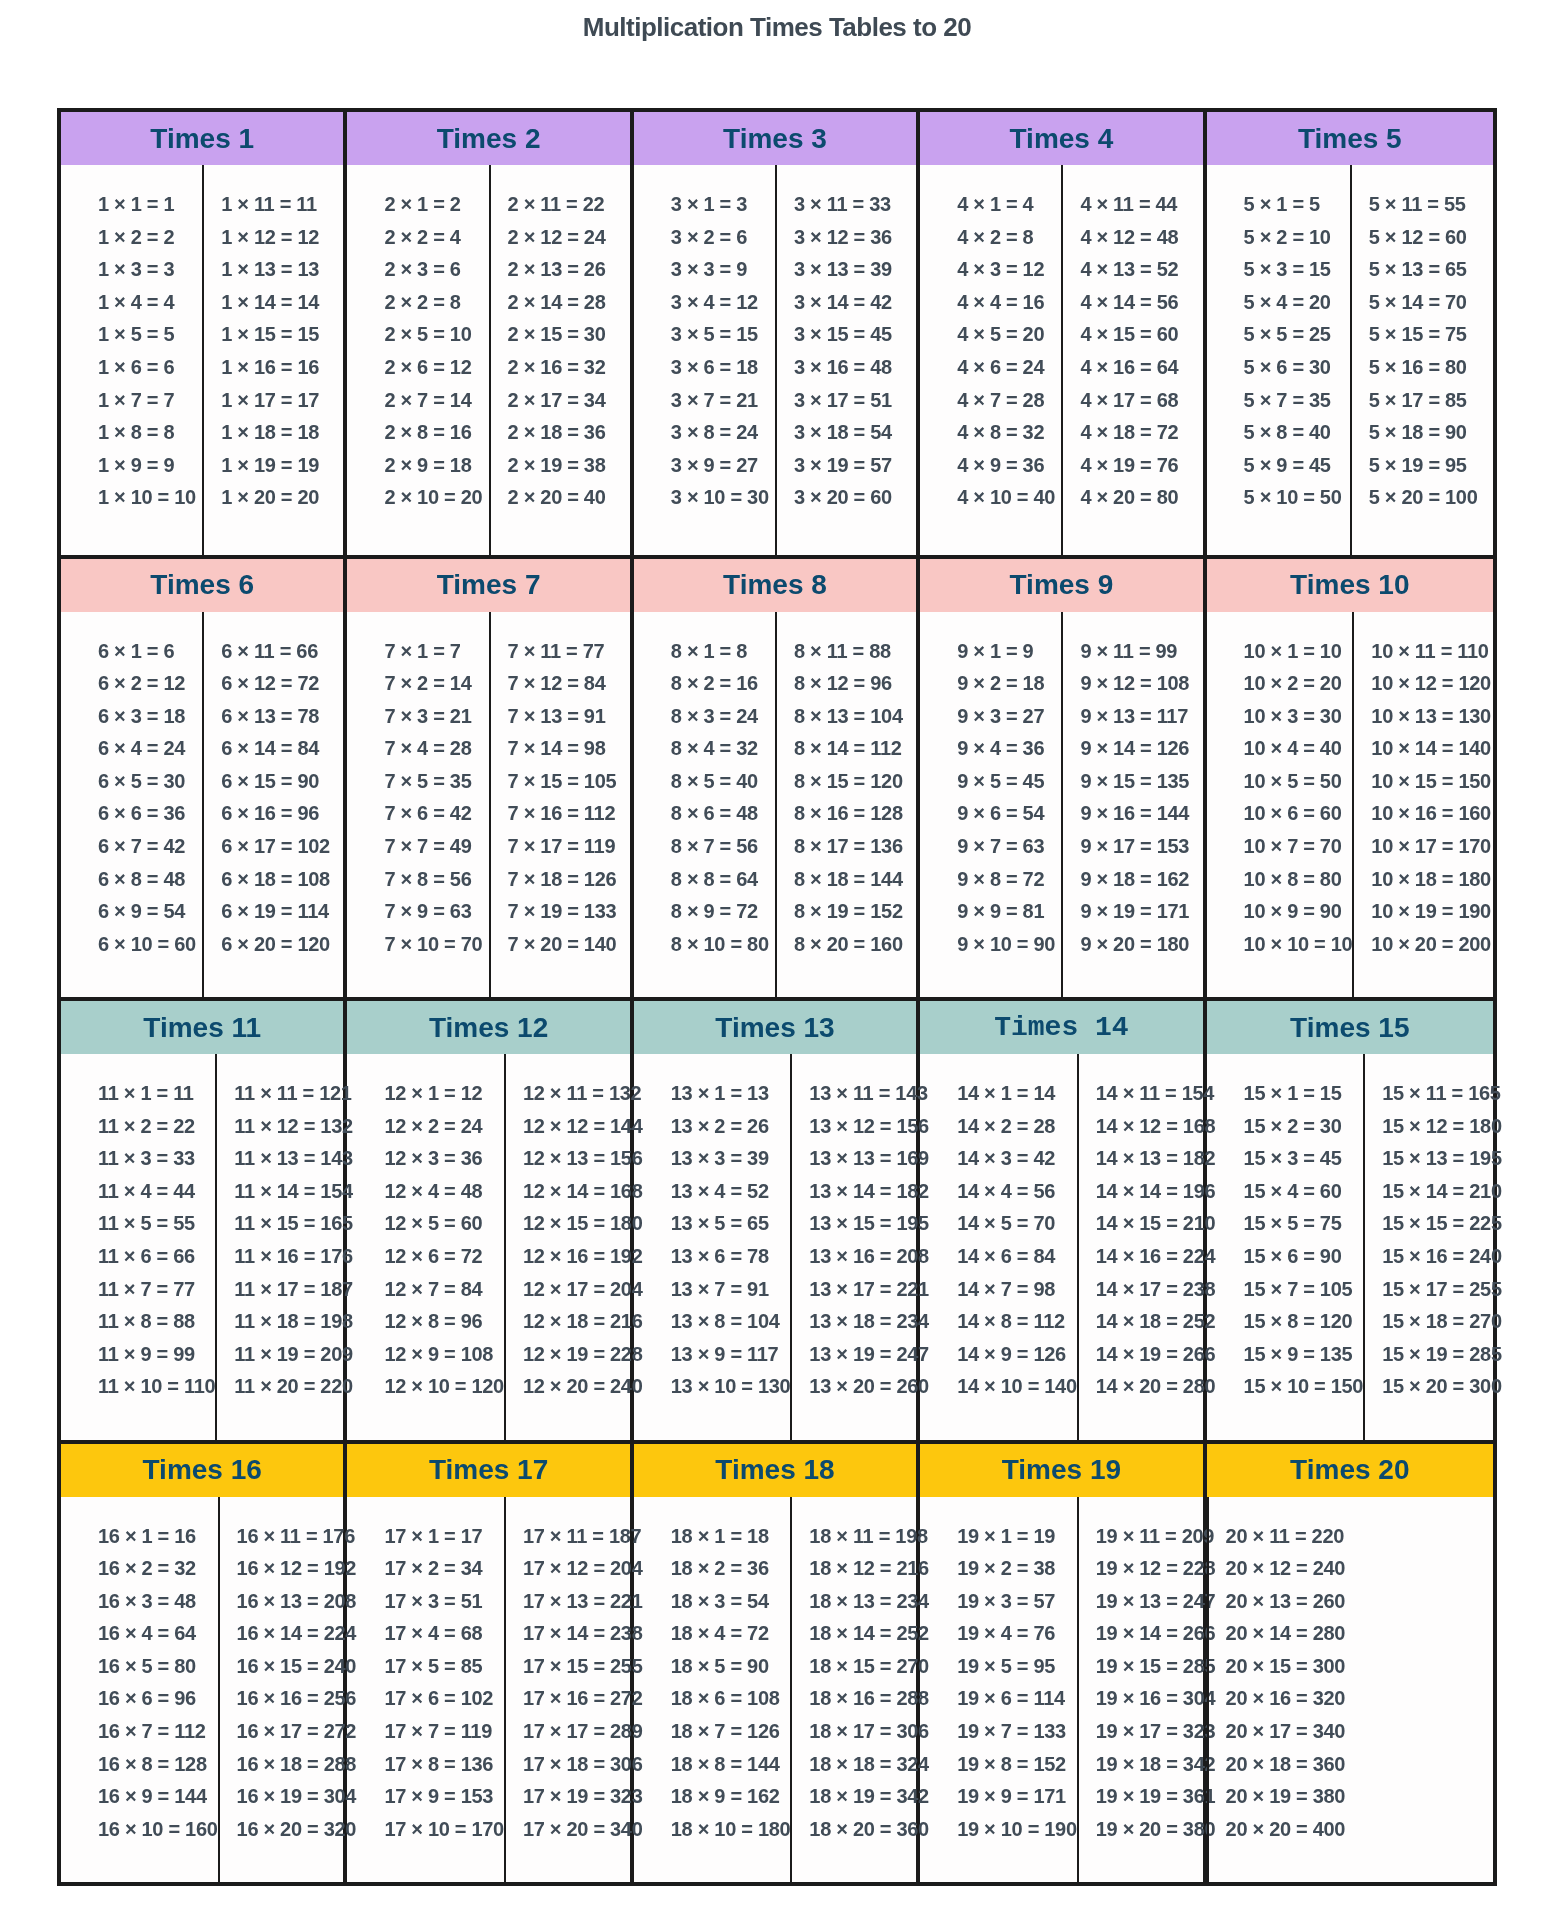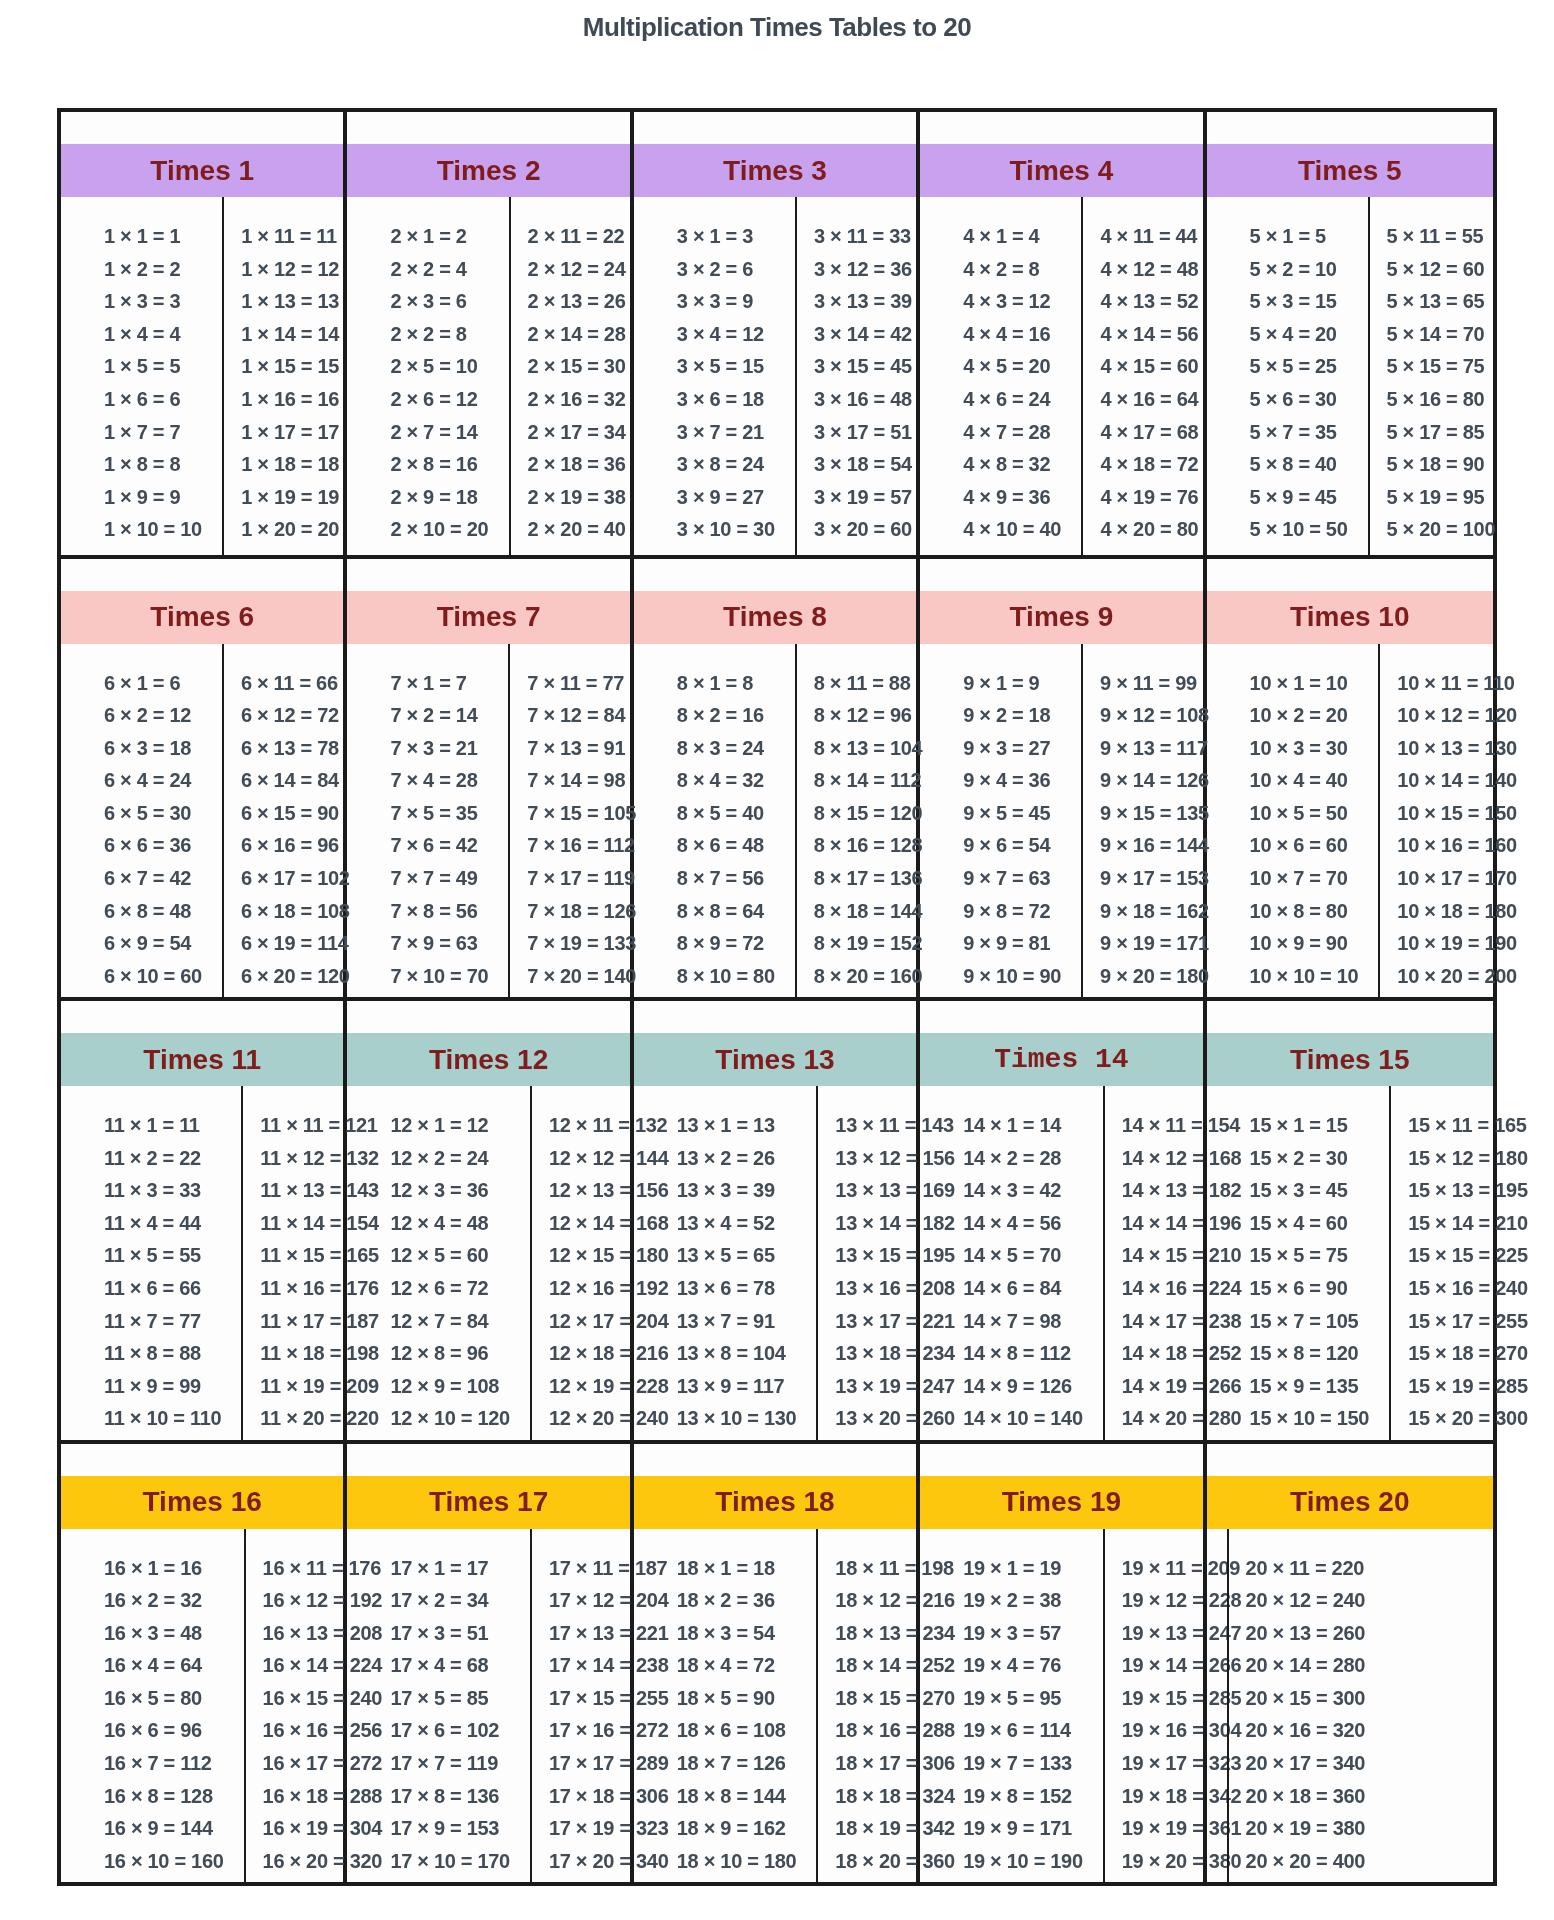--- a/index.html
+++ b/index.html
@@ -24,26 +24,26 @@
   }
   .section:first-child{border-top:none;}
   .ttable{
     display:flex;flex-direction:column;
     border-right:4px solid #1b1b1b;min-width:0;
   }
   .ttable:last-child{border-right:none;}
   .thead{
     flex:0 0 53px;height:53px;
     display:flex;align-items:center;justify-content:center;
-    font-size:28px;font-weight:700;color:#7f1d1d;margin-top:32px;
+    font-size:28px;font-weight:700;color:#0c4a6e;
   }
   .tbody{
     flex:1;display:grid;grid-template-columns:1fr 1fr;min-height:0;
   }
-  .tcol{padding:23px 0 0 23px;margin-left:20px;}
+  .tcol{padding:23px 0 0 37px;}
   .tcol.second{border-left:2.5px solid #1b1b1b;padding-left:17px;}
   .eq{
     font-size:20px;font-weight:700;line-height:32.6px;
     white-space:nowrap;color:#414c57;letter-spacing:-0.3px;
   }
 </style>
 </head>
 <body>
 
 <h1 class="page-title">Multiplication Times Tables to 20</h1>

